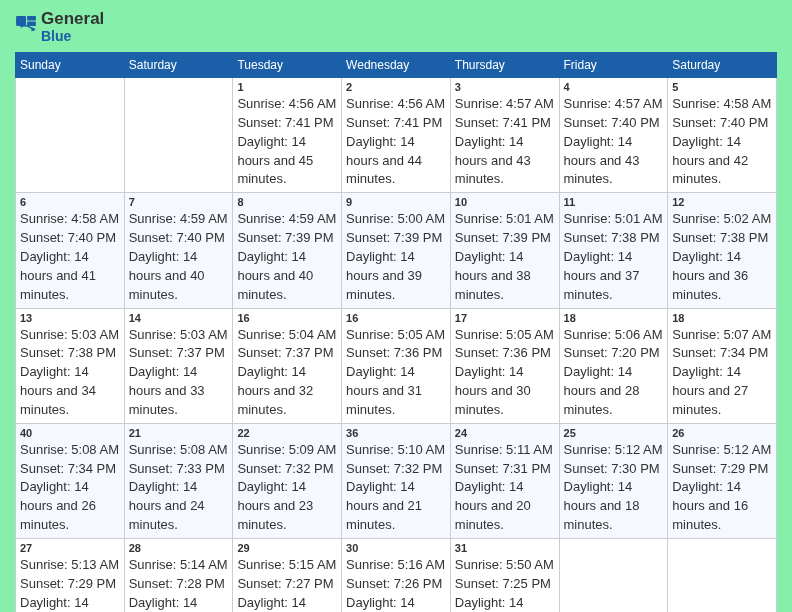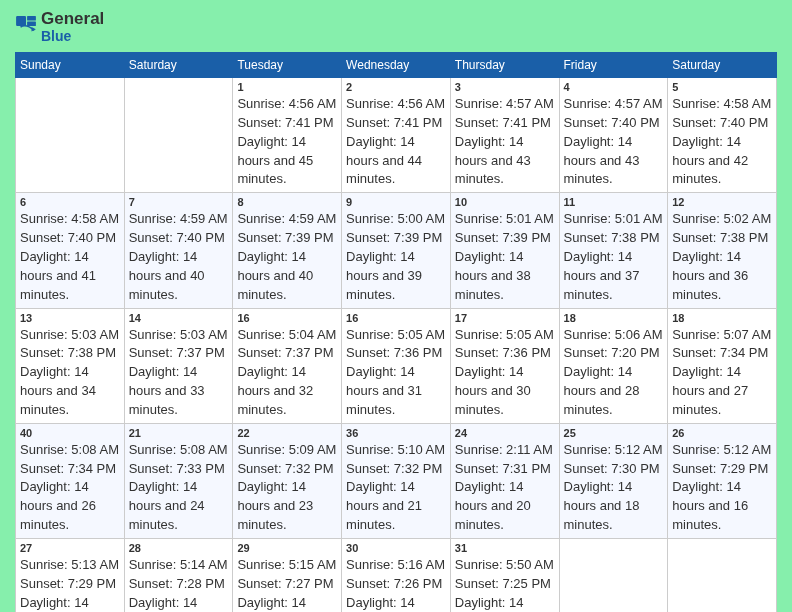--- a/index.html
+++ b/index.html
@@ -264,21 +264,21 @@
 Daylight: 14 hours and 23 minutes.</div>
           </td>
           <td>
             <span class="day-num">36</span>
             <div class="day-info" style="white-space: pre-line;">Sunrise: 5:10 AM
 Sunset: 7:32 PM
 Daylight: 14 hours and 21 minutes.</div>
           </td>
           <td>
             <span class="day-num">24</span>
-            <div class="day-info" style="white-space: pre-line;">Sunrise: 2:11 AM
+            <div class="day-info" style="white-space: pre-line;">Sunrise: 5:11 AM
 Sunset: 7:31 PM
 Daylight: 14 hours and 20 minutes.</div>
           </td>
           <td>
             <span class="day-num">25</span>
             <div class="day-info" style="white-space: pre-line;">Sunrise: 5:12 AM
 Sunset: 7:30 PM
 Daylight: 14 hours and 18 minutes.</div>
           </td>
           <td>

